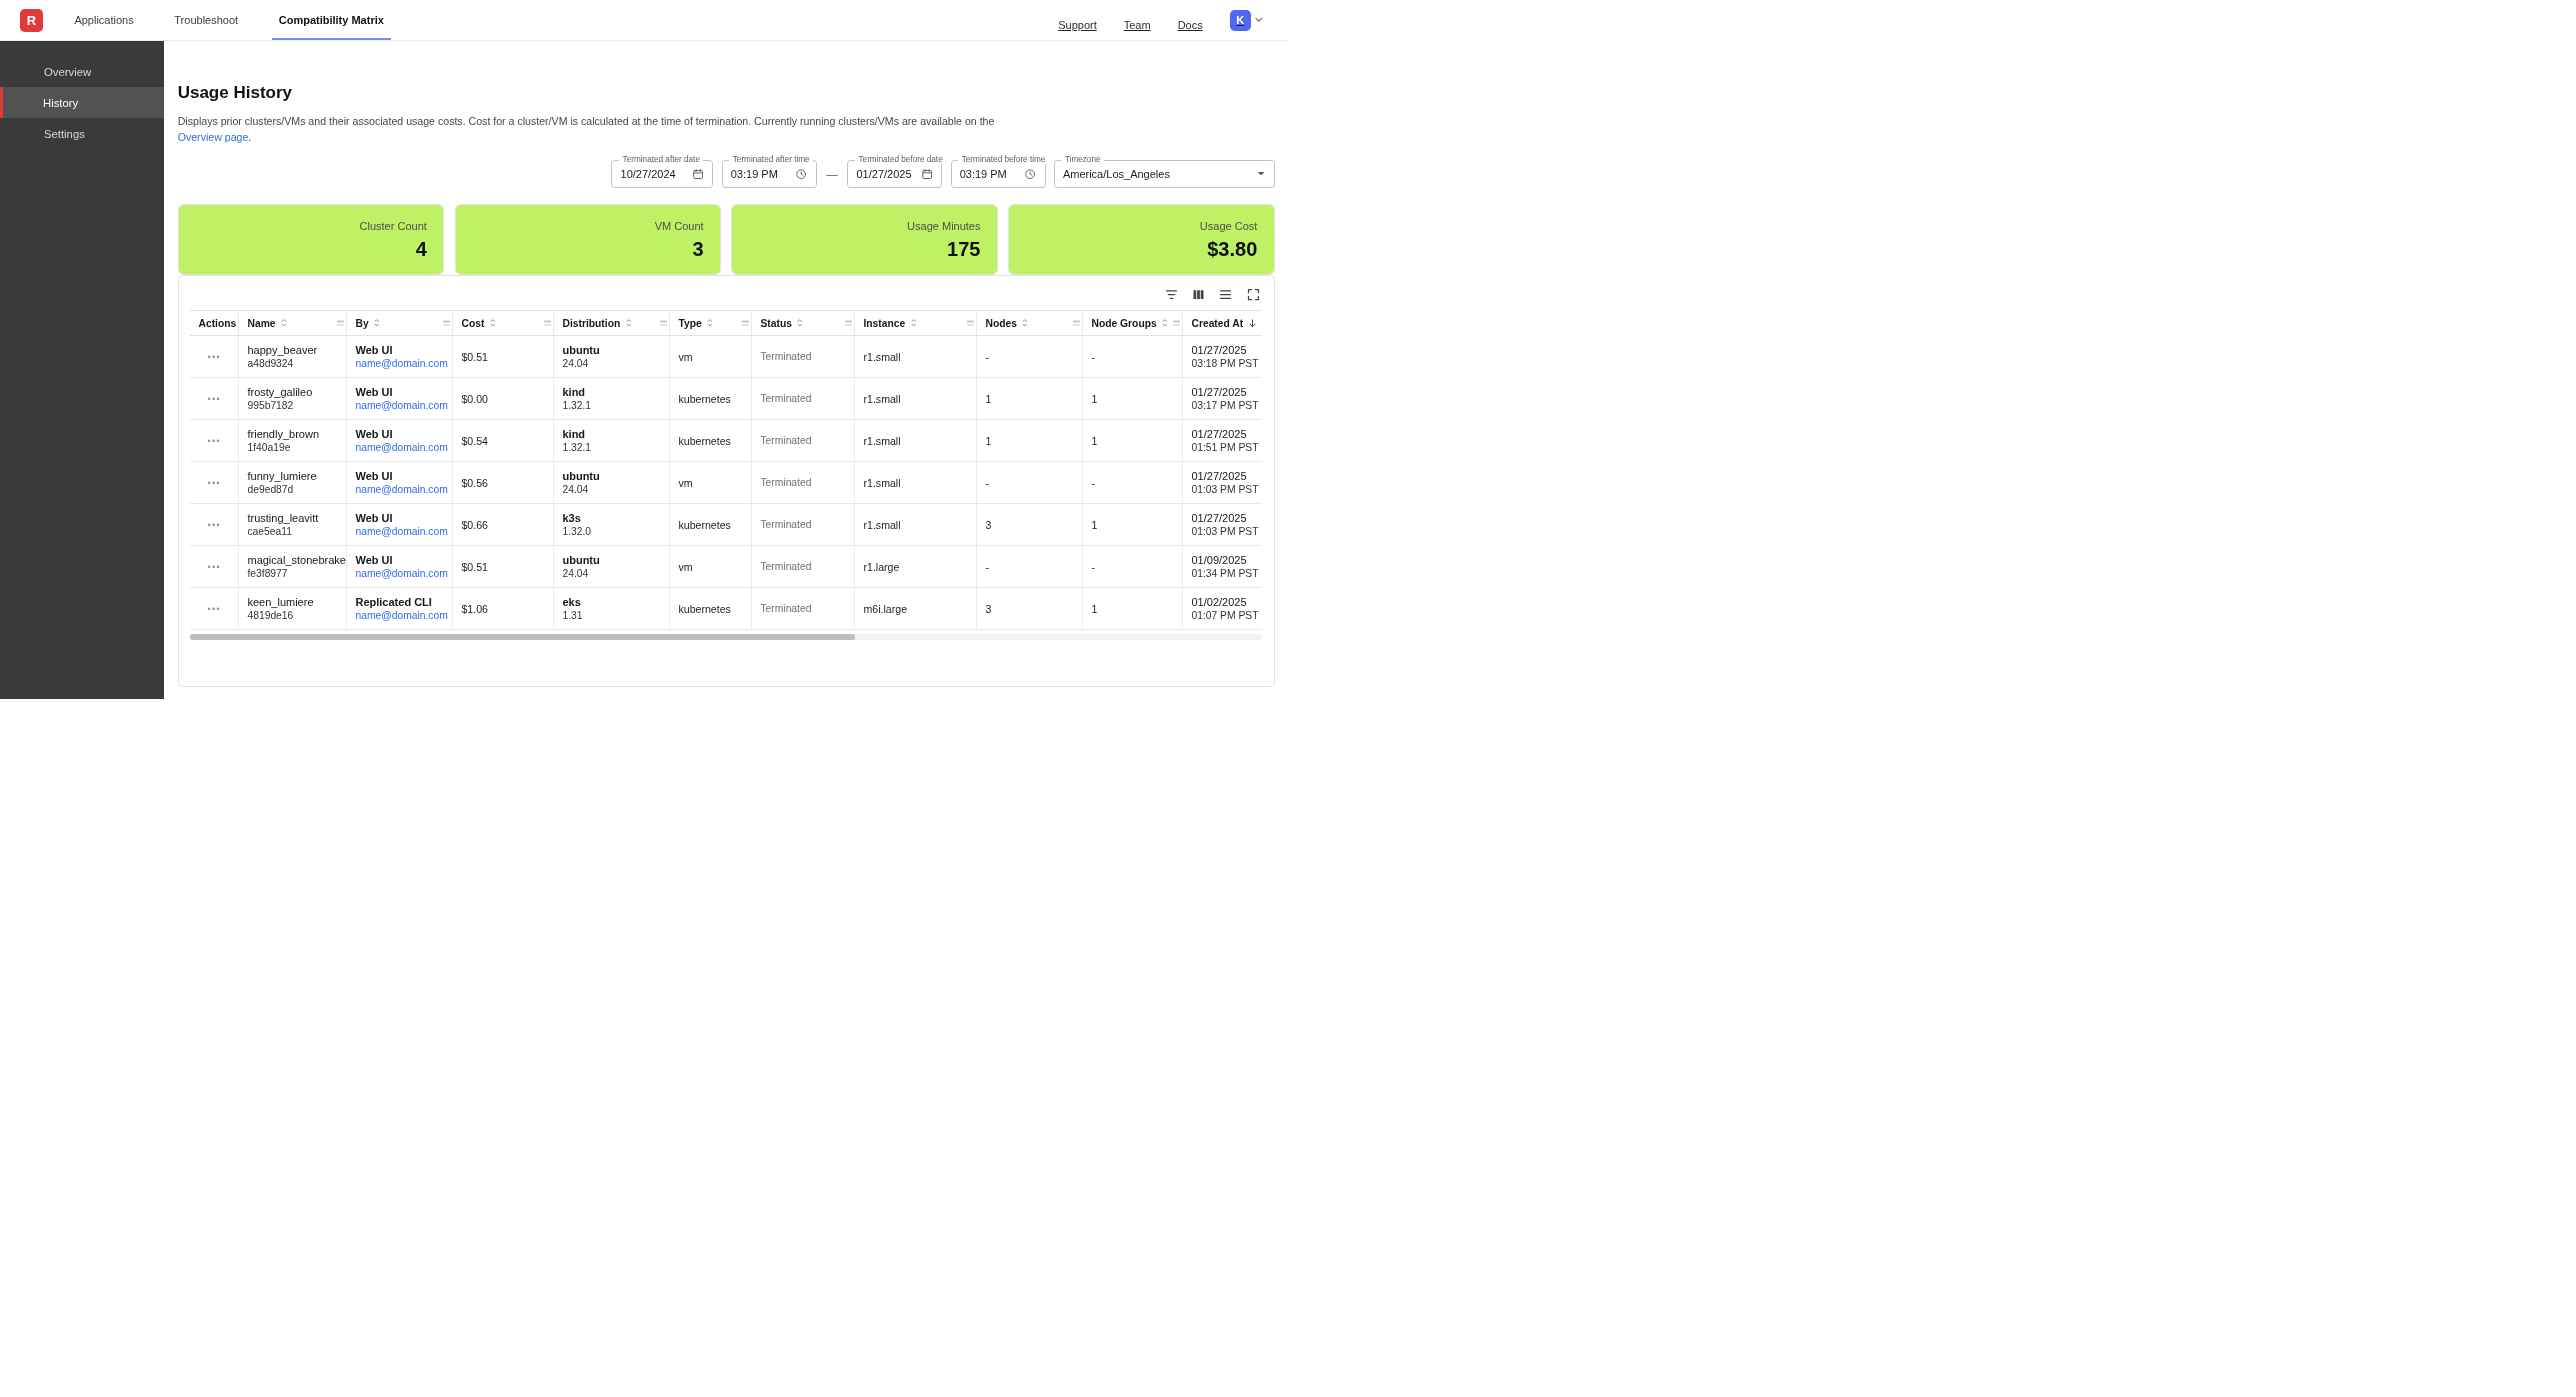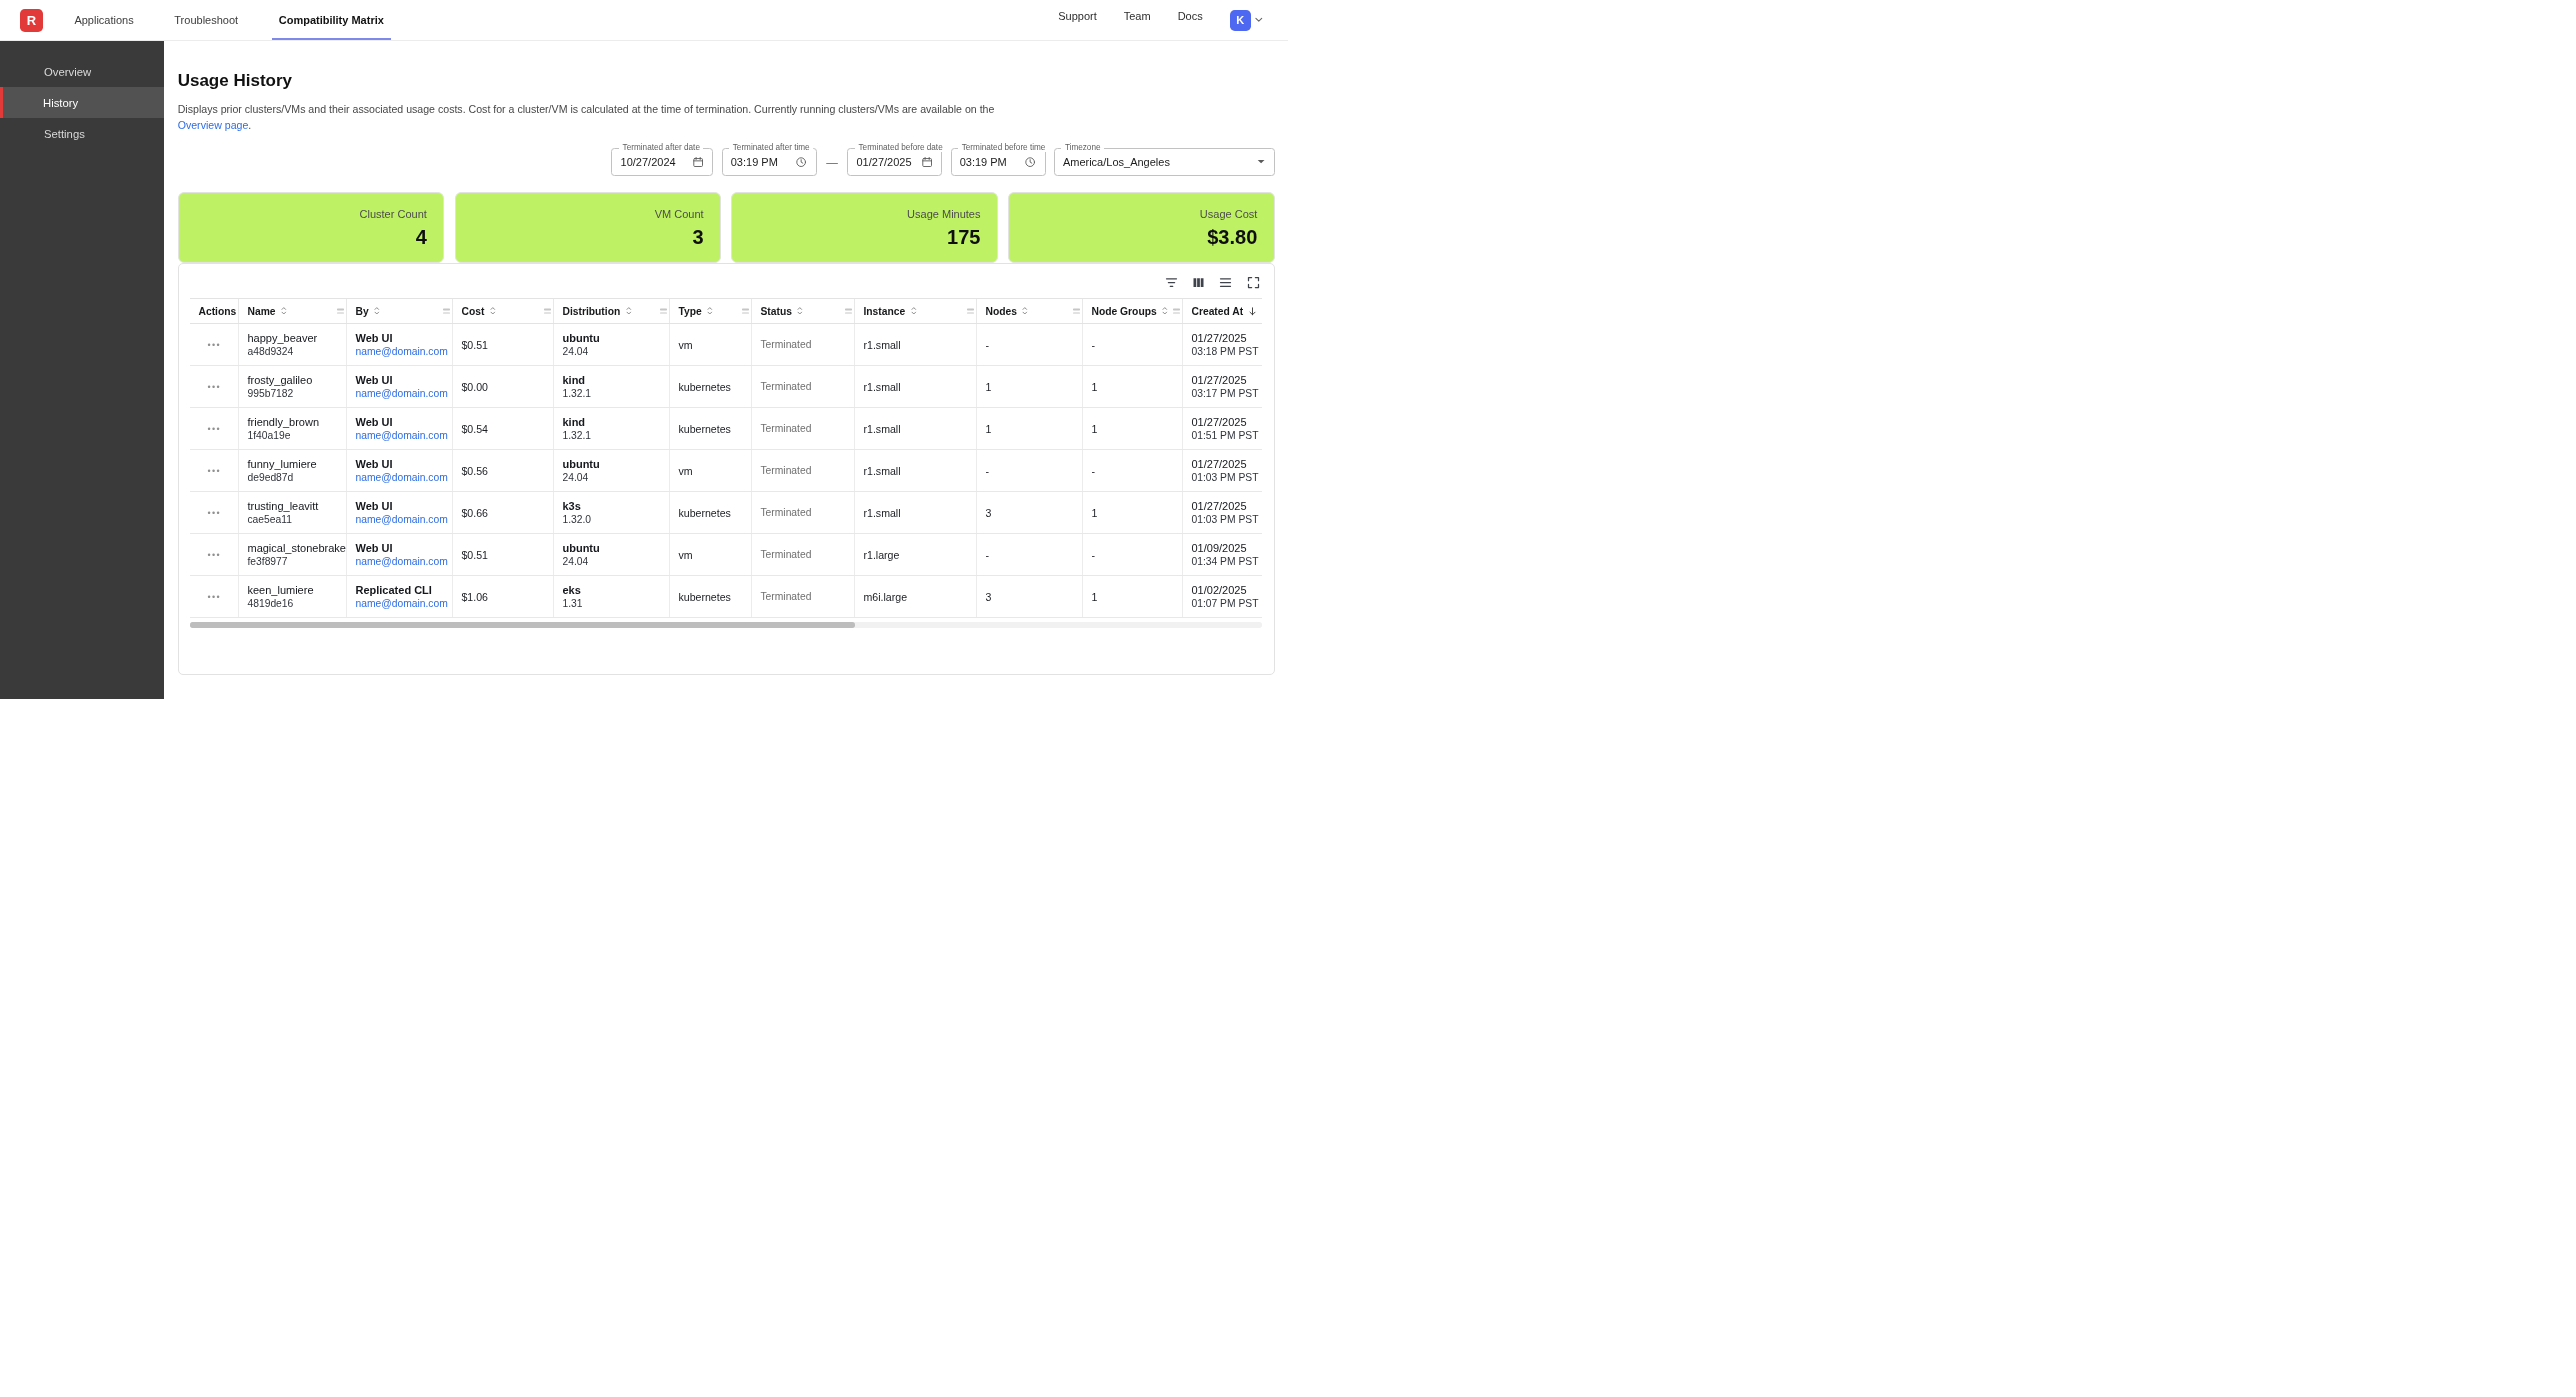--- a/index.html
+++ b/index.html
@@ -21,21 +21,21 @@
     color:#fff; font-size:13px; font-weight:700;
     display:flex; align-items:center; justify-content:center; cursor:pointer;
   }
   .nav-left { display:flex; margin-left:24.6px; gap:27px; height:100%; }
   .nav-item {
     height:100%; display:flex; align-items:center; padding:2.7px 6.8px 0;
     font-size:11px; color:#3c3c3c; cursor:pointer; border-bottom:2.7px solid transparent;
     white-space:nowrap;
   }
   .nav-item.active { color:#111; font-weight:700; border-bottom-color:#7f89e8; }
-  .nav-right { margin-left:auto; display:flex; align-items:flex-start; gap:27px; }
+  .nav-right { margin-left:auto; display:flex; align-items:flex-end; gap:27px;text-decoration:underline; }
   .nav-link { font-size:11px; color:#2e2e2e; cursor:pointer; white-space:nowrap; }
   .avatar-wrap { display:flex; align-items:center; gap:2.7px; cursor:pointer; }
   .avatar {
     width:21px; height:21px; border-radius:4.8px; background:#4e68f1; color:#fff;
     font-size:11px; font-weight:700; display:flex; align-items:center; justify-content:center;
   }
 
   
   .lower { flex:1; display:flex; overflow:hidden; }
   .sidebar { width:164px; flex:0 0 164px; background:#3a3a3a; padding-top:15px; }
@@ -44,21 +44,21 @@
     font-size:11.3px; color:#d9d9d9; cursor:pointer;
   }
   .side-item.active {
     background:#525252; color:#fff; font-weight:500;
     border-left:3.4px solid #e23a38; padding-left:40px;
   }
   .main { flex:1; padding:0 0 0 13.7px; overflow:hidden; background:#fff; }
   .content { width:1097px; }
 
   
-  .page-title { margin-top:30px; font-size:17px; font-weight:700; color:#111; }
+  .page-title { margin-top:42px; font-size:17px; font-weight:700; color:#111; }
   .page-desc {
     margin-top:9.6px; font-size:10.6px; line-height:1.58; color:#474747; max-width:827px;
   }
   .page-desc a { color:#2e6de6; text-decoration:none; cursor:pointer; }
 
   
   .filters { margin-top:13.7px; display:flex; justify-content:flex-end; align-items:center; gap:8.2px; }
   .field {
     position:relative; height:28px; border:0.7px solid #c2c2c2; border-radius:3.4px;
     display:flex; align-items:center; padding:0 8.2px; gap:5.5px; background:#fff; cursor:pointer;

